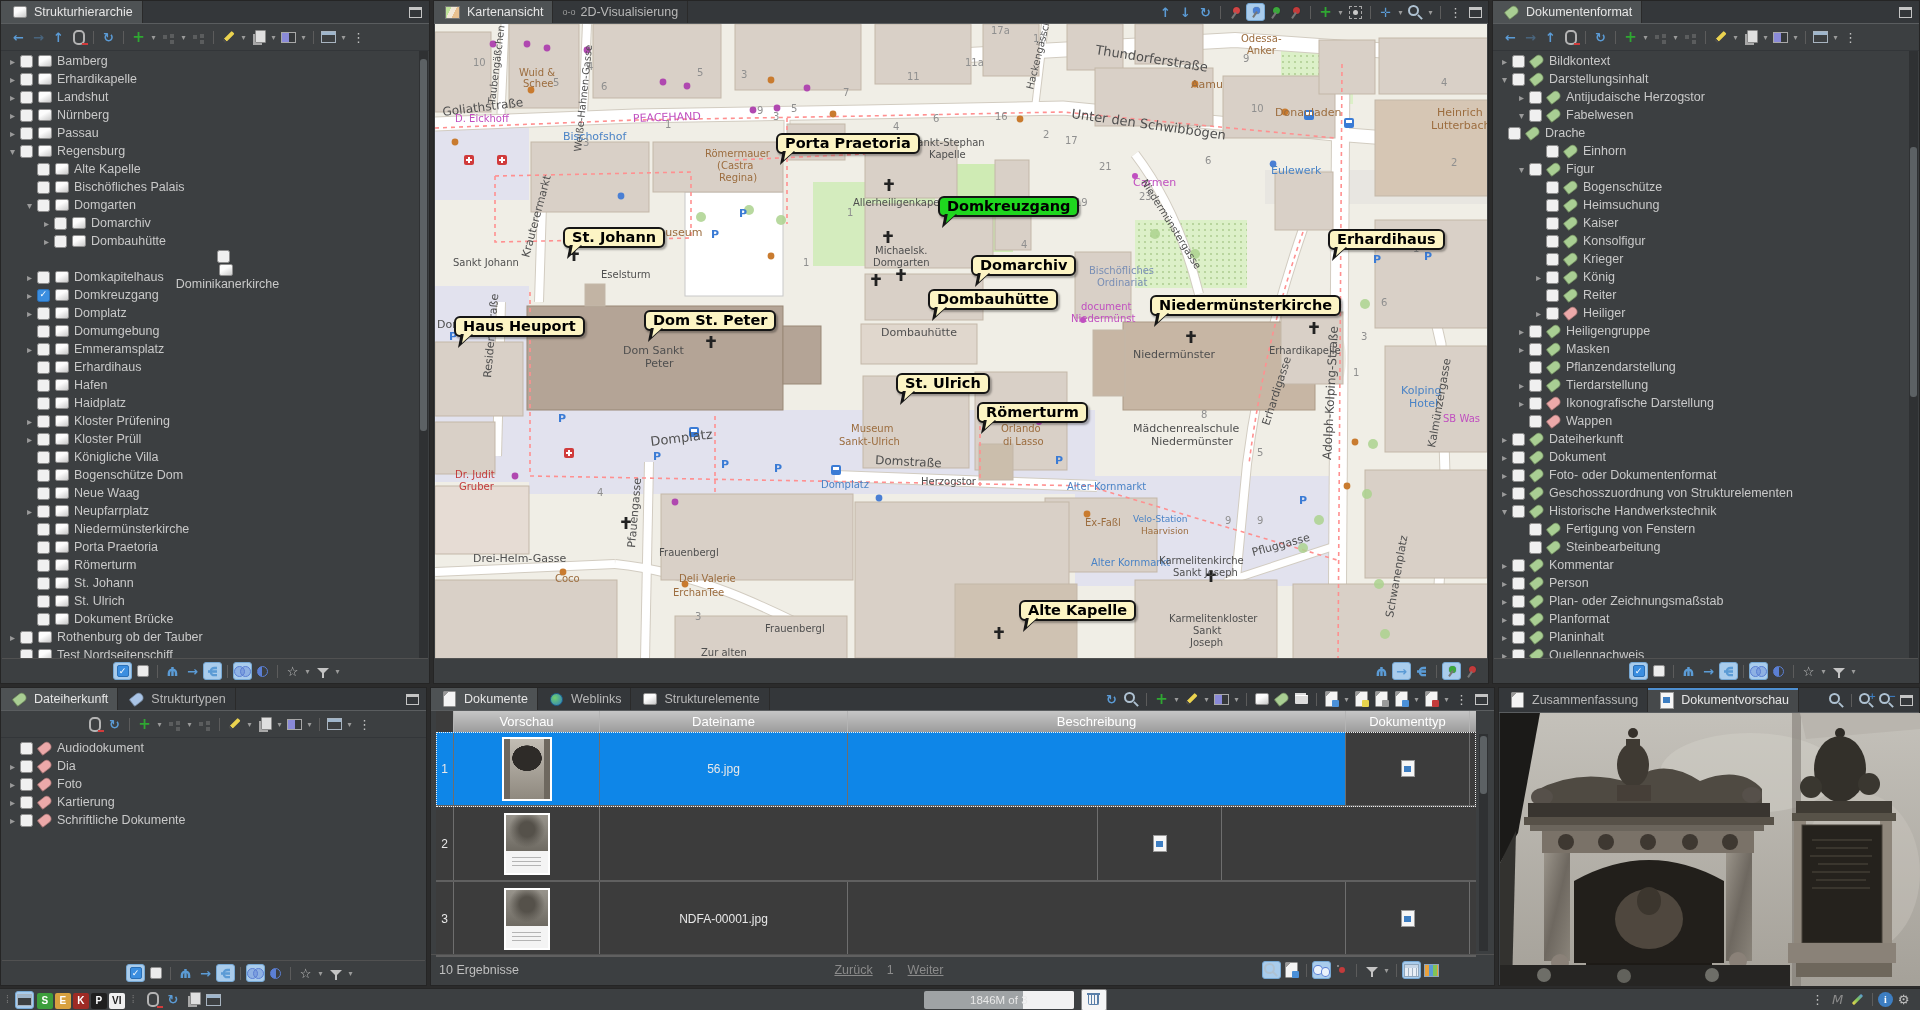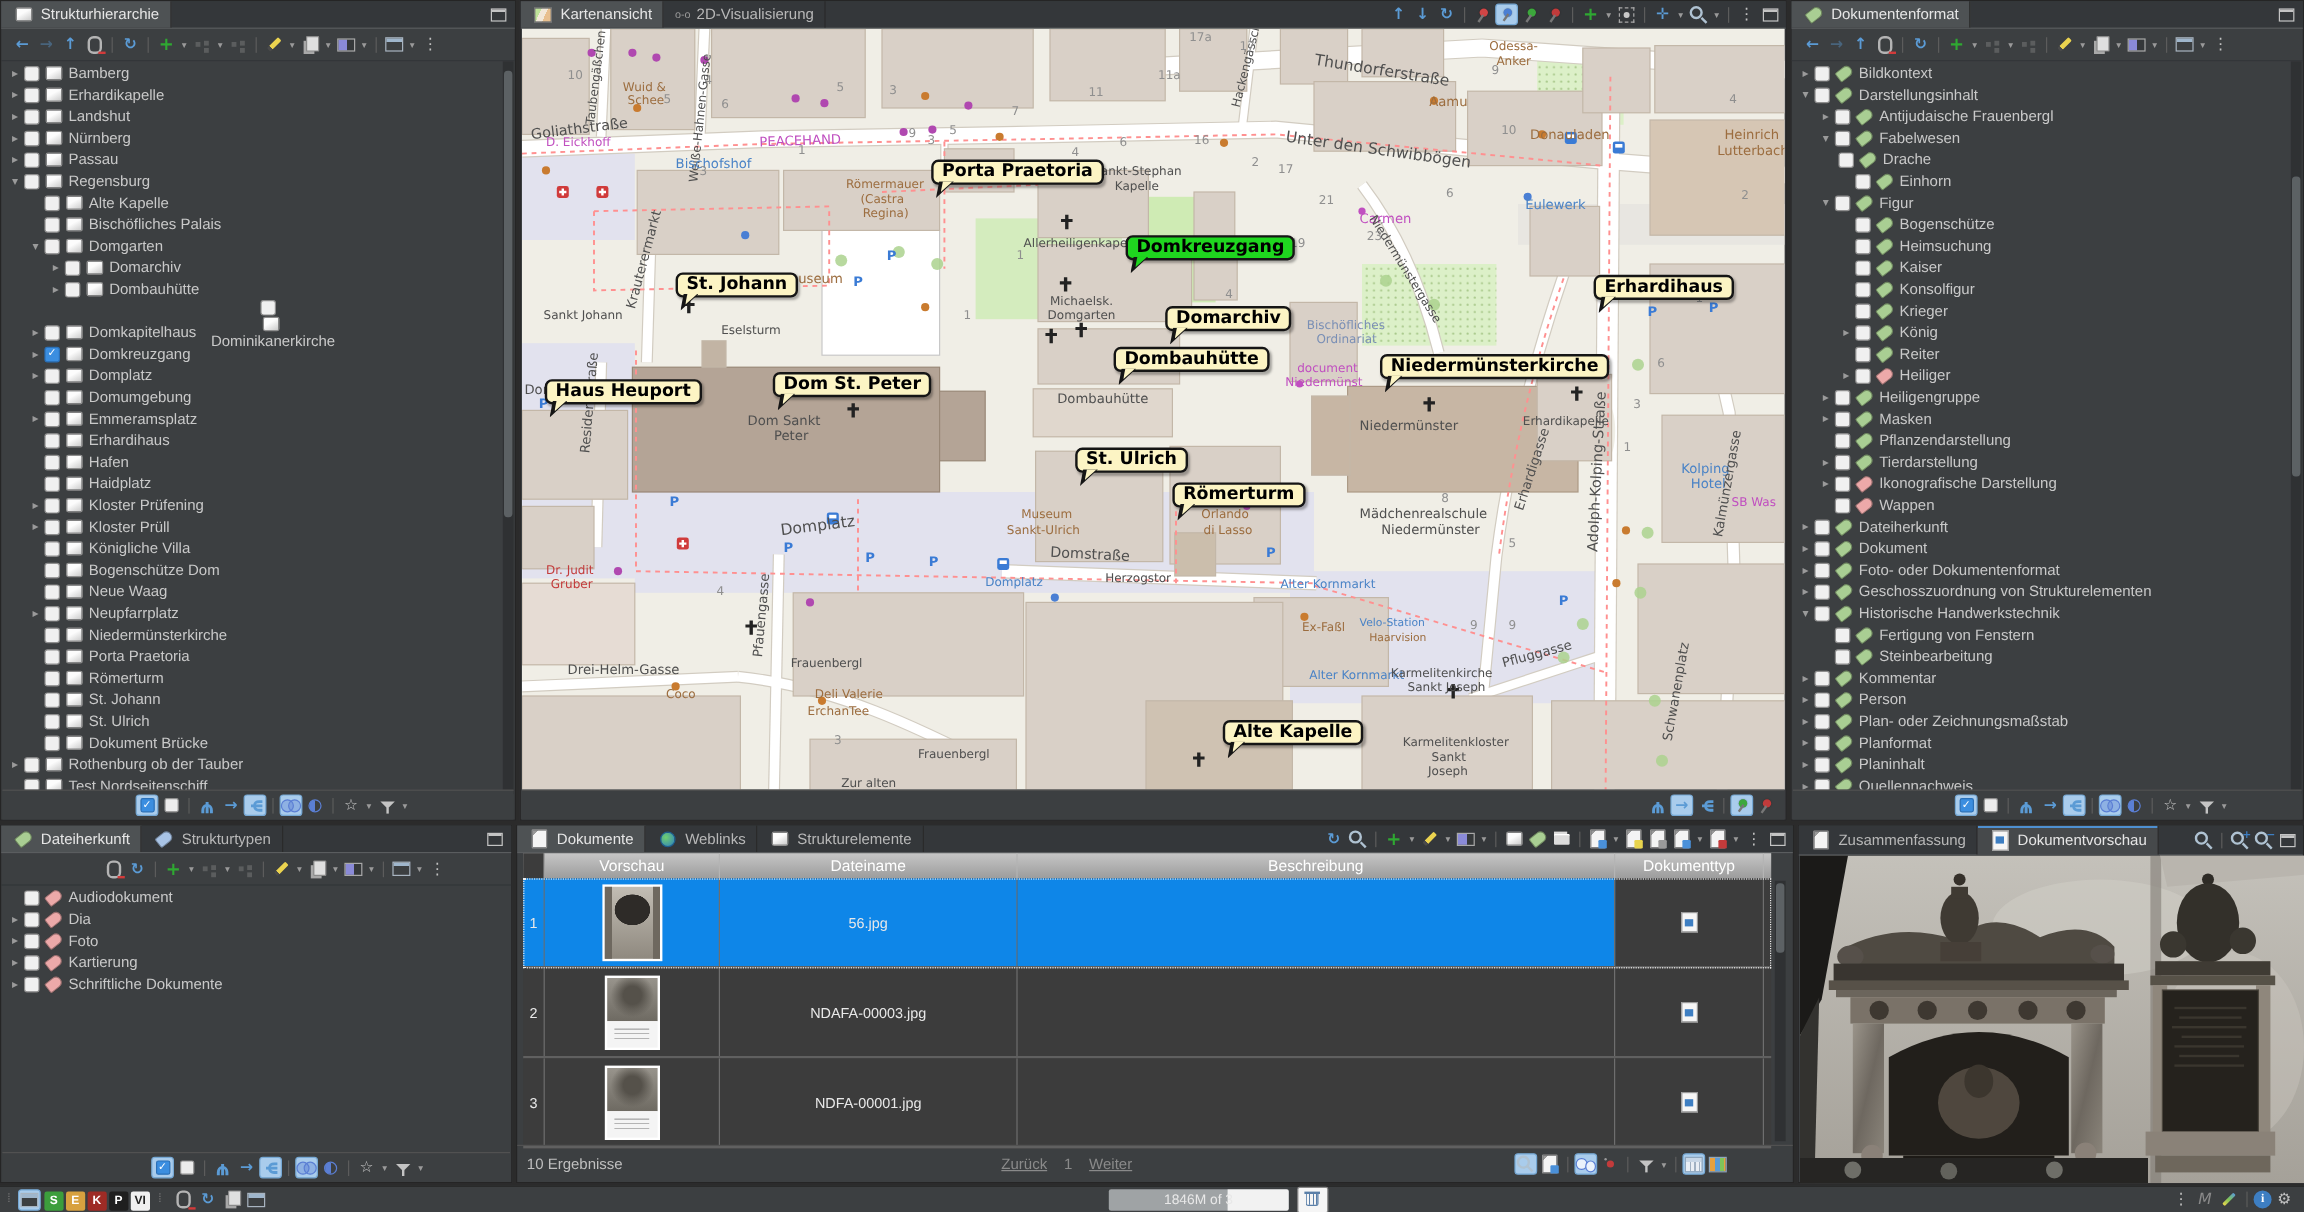--- a/index.html
+++ b/index.html
@@ -867,29 +867,29 @@
         <div class="trow" style="padding-left: 4px;">
           <span class="texp">▾</span>
           <span class="tcb"></span>
           <span class="ic ic-tag" style="width: 16px; height: 14px;"></span>
           <span class="tlabel">Darstellungsinhalt</span>
         </div>
         <div class="trow" style="padding-left: 21px;">
           <span class="texp">▸</span>
           <span class="tcb"></span>
           <span class="ic ic-tag" style="width: 16px; height: 14px;"></span>
-          <span class="tlabel">Antijudaische Frauenbergl</span>
+          <span class="tlabel">Antijudaische Herzogstor</span>
         </div>
         <div class="trow" style="padding-left: 21px;">
           <span class="texp">▾</span>
           <span class="tcb"></span>
           <span class="ic ic-tag" style="width: 16px; height: 14px;"></span>
           <span class="tlabel">Fabelwesen</span>
         </div>
-        <div class="trow" style=" margin-left: 24px;">
+        <div class="trow" style="">
           <span class="texp"></span>
           <span class="tcb"></span>
           <span class="ic ic-tag" style="width: 16px; height: 14px;"></span>
           <span class="tlabel">Drache</span>
         </div>
         <div class="trow" style="padding-left: 38px;">
           <span class="texp"></span>
           <span class="tcb"></span>
           <span class="ic ic-tag" style="width: 16px; height: 14px;"></span>
           <span class="tlabel">Einhorn</span>
@@ -1237,21 +1237,20 @@
           </div>
         </div>
         <div class="drow">
           <div class="dcell selpart" style="width: 18px;">2</div>
           <div class="dcell selpart" style="width: 146px;">
             <div class="thumb">
               <div class="tp-img"></div>
               <div class="tp-doc"></div>
             </div>
           </div>
-          <div class="dcell selpart" style="width: 248px;">NDAFA-00003.jpg</div>
           <div class="dcell selpart" style="width: 498px;"></div>
           <div class="dcell" style="width: 124px;">
             <span class="ic ic-img"></span>
           </div>
         </div>
         <div class="drow">
           <div class="dcell selpart" style="width: 18px;">3</div>
           <div class="dcell selpart" style="width: 146px;">
             <div class="thumb">
               <div class="tp-img"></div>

